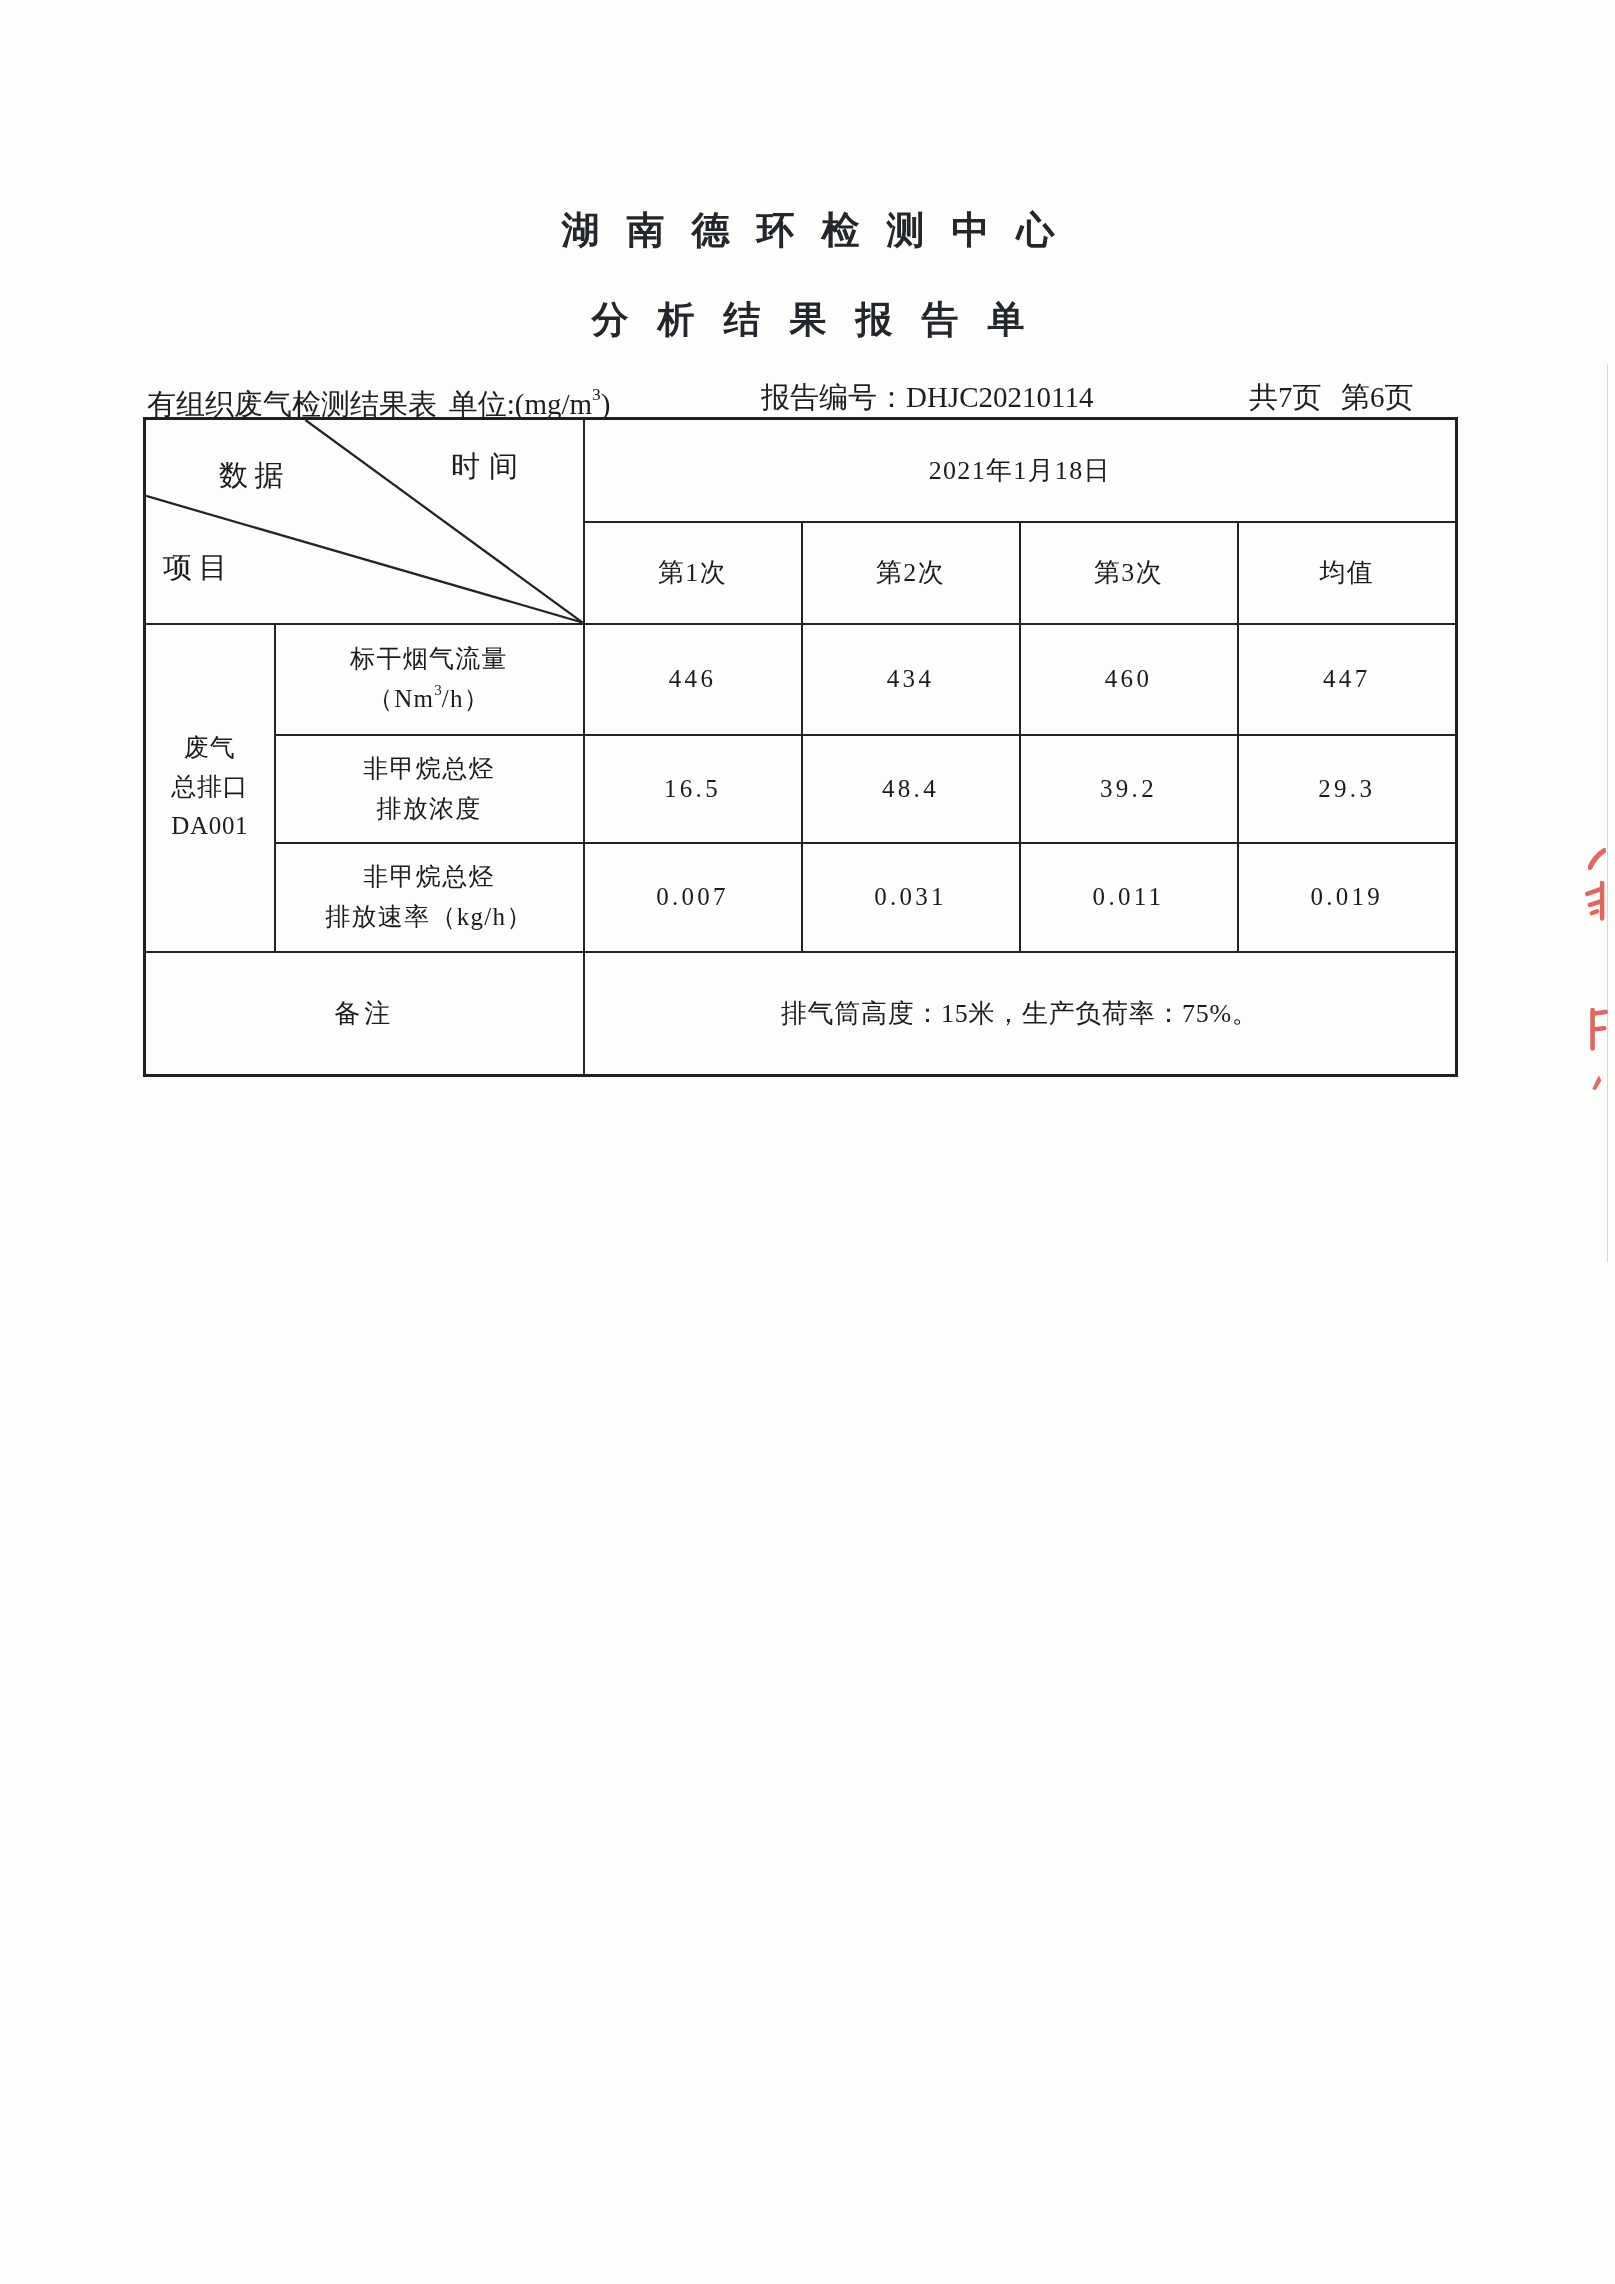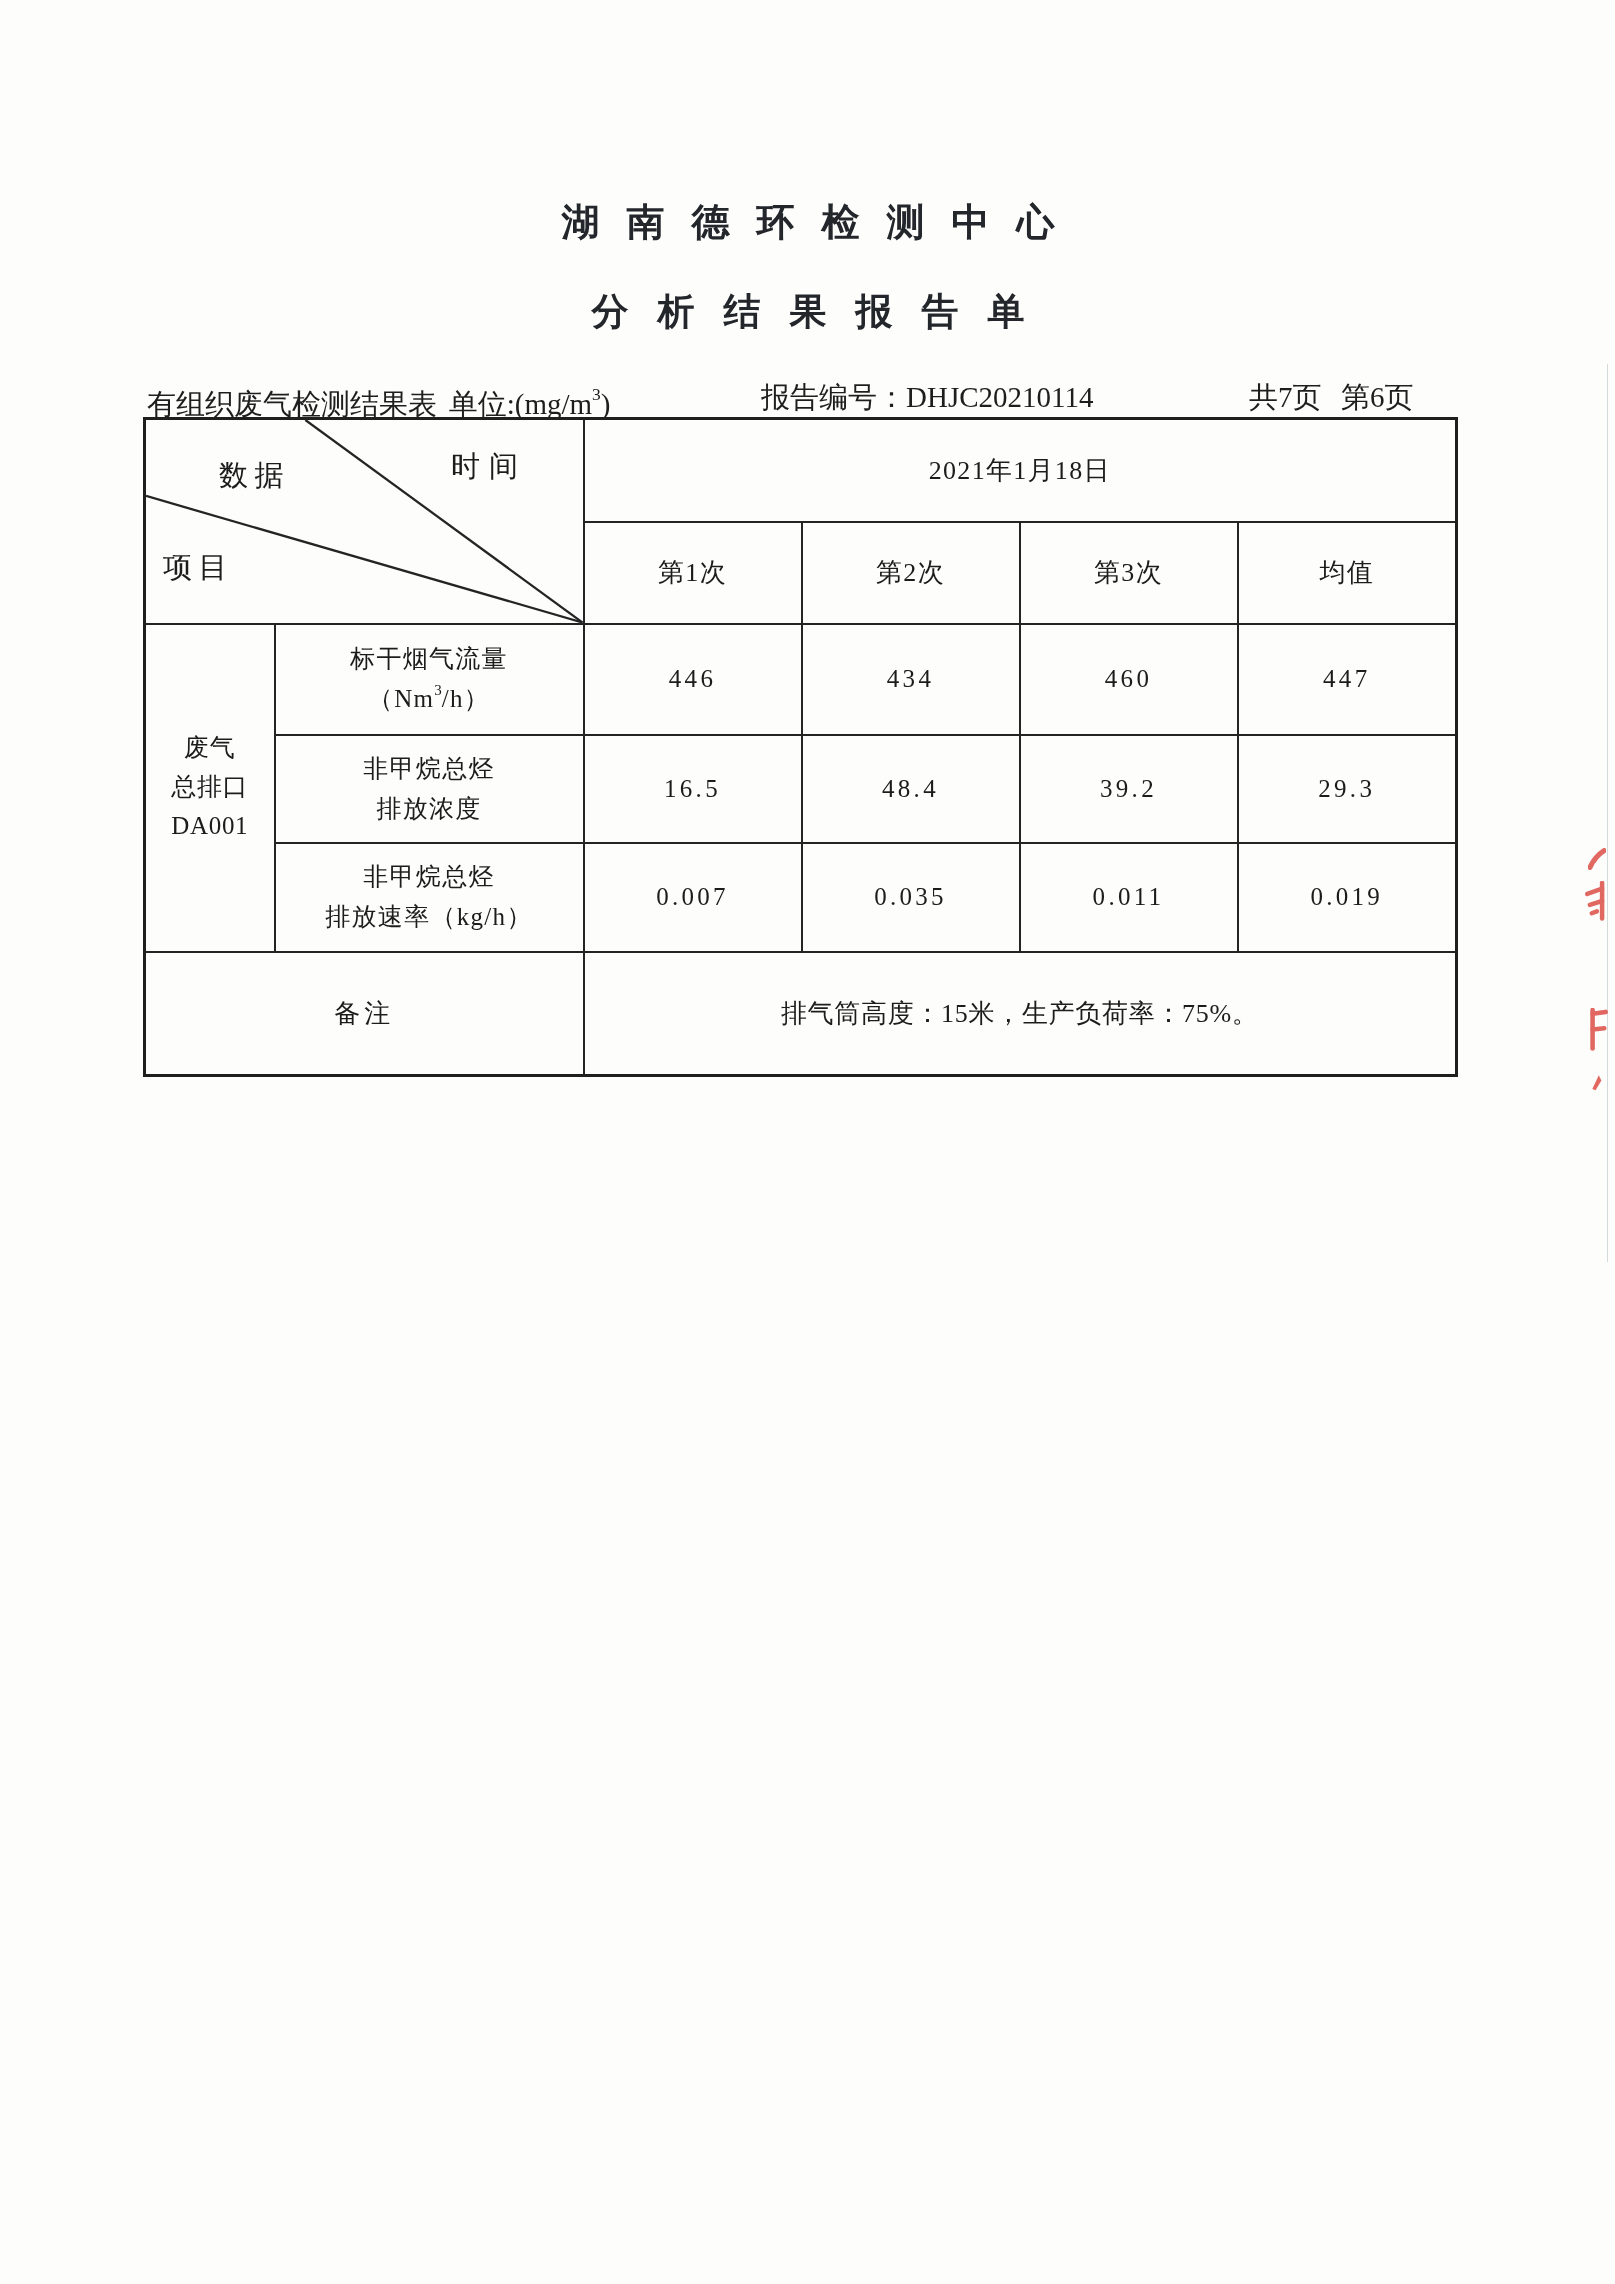--- a/index.html
+++ b/index.html
@@ -6,21 +6,21 @@
   body{
     width:1616px;height:2284px;position:relative;
     background:#fdfdfc;
     font-family:"Liberation Serif","DejaVu Serif",serif;
     color:#1e1e1e;
     overflow:hidden;
   }
   
   .title{
     position:absolute;left:0;width:1616px;text-align:center;
-    font-weight:600;color:#23262b;white-space:nowrap;
+    font-weight:600;color:#23262b;white-space:nowrap;margin-top:8px;
   }
   .title-1{top:201px;font-size:38px;letter-spacing:27px;text-indent:27px;line-height:1.15;}
   .title-2{top:291px;font-size:37px;letter-spacing:29px;text-indent:29px;line-height:1.15;}
   
   .info-bar{position:absolute;top:378px;left:0;width:1616px;height:38px;font-size:29px;line-height:38px;white-space:nowrap;}
   .info-left{position:absolute;left:147px;}
   .info-unit{margin-left:11.7px;margin-top:8px;}
   .info-mid{position:absolute;left:761px;}
   .info-right{position:absolute;left:1237px;display:inline-flex;gap:19.6px;margin-left:12px;}
   sup.s3{font-size:60%;vertical-align:super;position:relative;top:-2.6px;letter-spacing:0;}
@@ -136,21 +136,21 @@
     <td class="val">29.3</td>
   </tr>
   <tr class="r-d3">
     <td>
       <div class="plabel">
         <div>非甲烷总烃</div>
         <div><span>排放速率（kg/h）</span><sup class="s3"></sup><span></span></div>
       </div>
     </td>
     <td class="val">0.007</td>
-    <td class="val">0.035</td>
+    <td class="val">0.031</td>
     <td class="val">0.011</td>
     <td class="val">0.019</td>
   </tr>
   <tr class="r-remark">
     <td class="remark-label" colspan="2">备注</td>
     <td class="remark-body" colspan="4">排气筒高度：15米，生产负荷率：75%。</td>
   </tr>
 </tbody>
   </table>
 

